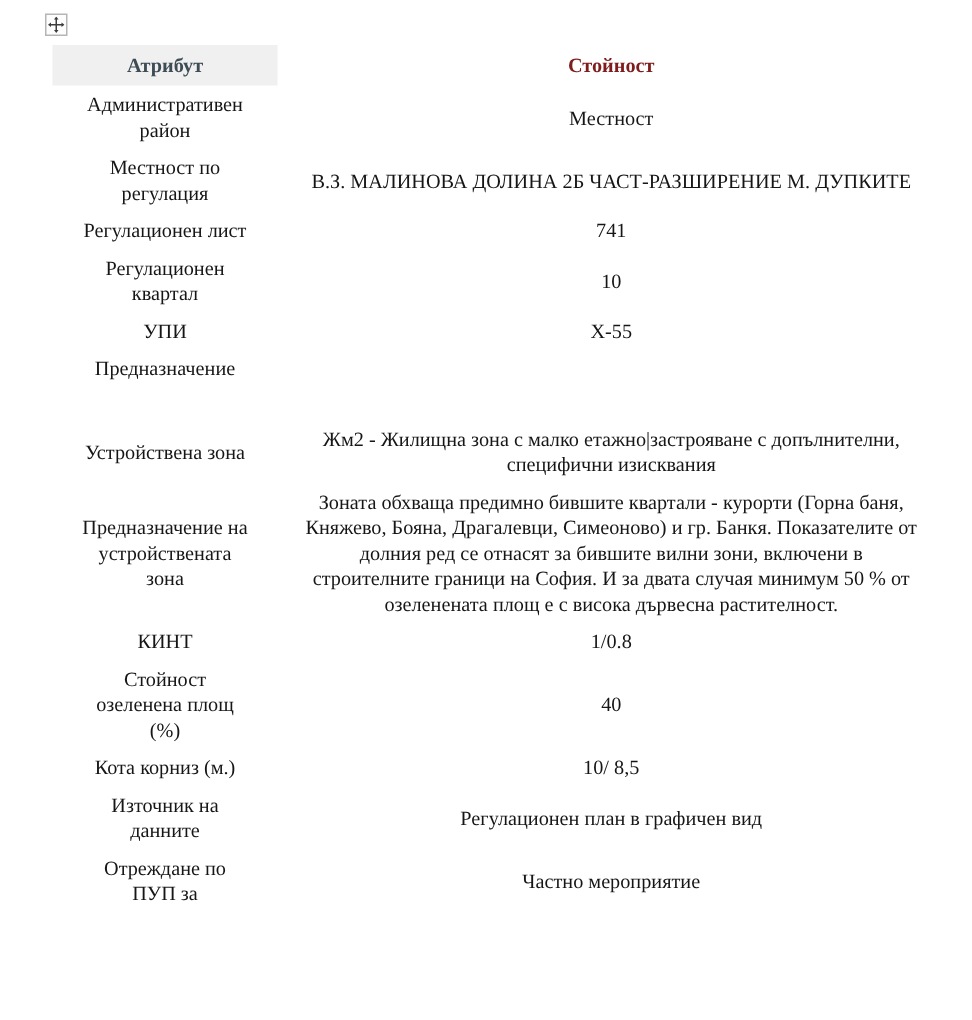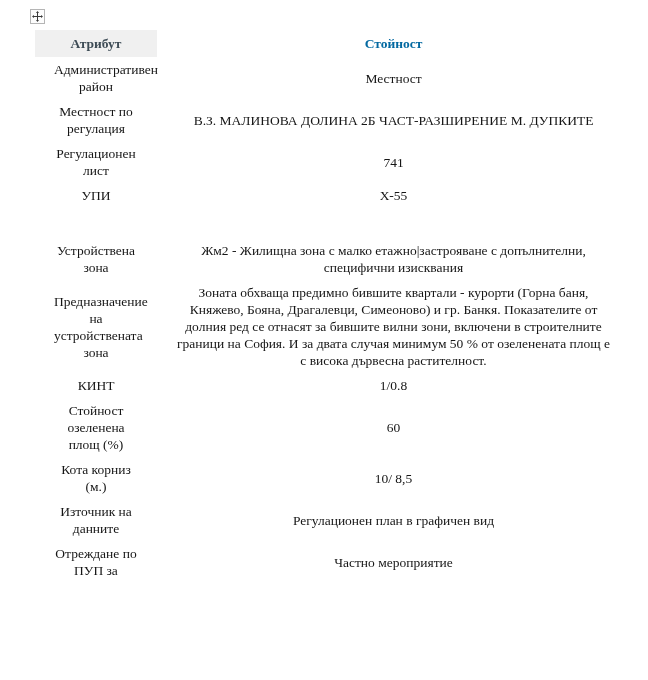--- a/index.html
+++ b/index.html
@@ -42,21 +42,21 @@
     line-height: 17px;
   }
   .tr { display: table-row; }
   .td {
     display: table-cell;
     text-align: center;
     vertical-align: middle;
     padding: 4px 0;
   }
   .td.attr {
-    width: 122px;
+    width: 150px;
     padding-left: 19px;
     padding-right: 19px;
     box-sizing: border-box;
   }
   .td.val {
     padding-left: 18px;
     padding-right: 18px;
   }
   .tr.header .td {
     font-weight: bold;
@@ -80,45 +80,50 @@
         <polygon points="0,11 4,8 4,14" stroke="none"></polygon>
         <polygon points="22,11 18,8 18,14" stroke="none"></polygon>
       </g>
     </svg>
   </span>
 </div>
 
 <div class="attr-table">
   <div class="tr header">
     <div class="td attr" style="color: rgb(62, 76, 86); background: rgb(240, 240, 240);">Атрибут</div>
-    <div class="td val" style="color: #0369a1;">Стойност</div>
+    <div class="td val" style="color: #7f1d1d;">Стойност</div>
   </div>
 
   <div class="tr">
     <div class="td attr">Административен район</div>
     <div class="td val">Местност</div>
   </div>
 
   <div class="tr">
     <div class="td attr">Местност по регулация</div>
     <div class="td val">В.З. МАЛИНОВА ДОЛИНА 2Б ЧАСТ-РАЗШИРЕНИЕ М. ДУПКИТЕ</div>
   </div>
 
   <div class="tr">
     <div class="td attr">Регулационен лист</div>
     <div class="td val">741</div>
   </div>
 
+  <div class="tr">
+    <div class="td attr">Регулационен квартал</div>
+    <div class="td val">10</div>
+  </div>
 
   <div class="tr">
     <div class="td attr">УПИ</div>
     <div class="td val">X-55</div>
   </div>
 
   <div class="tr row-spacer">
+    <div class="td attr">Предназначение</div>
     <div class="td val"></div>
   </div>
 
   <div class="tr">
     <div class="td attr">Устройствена зона</div>
     <div class="td val">Жм2 - Жилищна зона с малко етажно|застрояване с допълнителни, специфични изисквания</div>
   </div>
 
   <div class="tr">
     <div class="td attr">Предназначение на устройствената зона</div>
@@ -126,21 +131,21 @@
   </div>
 
 
   <div class="tr">
     <div class="td attr">КИНТ</div>
     <div class="td val">1/0.8</div>
   </div>
 
   <div class="tr">
     <div class="td attr">Стойност озеленена площ (%)</div>
-    <div class="td val">60</div>
+    <div class="td val">40</div>
   </div>
 
   <div class="tr">
     <div class="td attr">Кота корниз (м.)</div>
     <div class="td val">10/ 8,5</div>
   </div>
 
   <div class="tr">
     <div class="td attr">Източник на данните</div>
     <div class="td val">Регулационен план в графичен вид</div>

